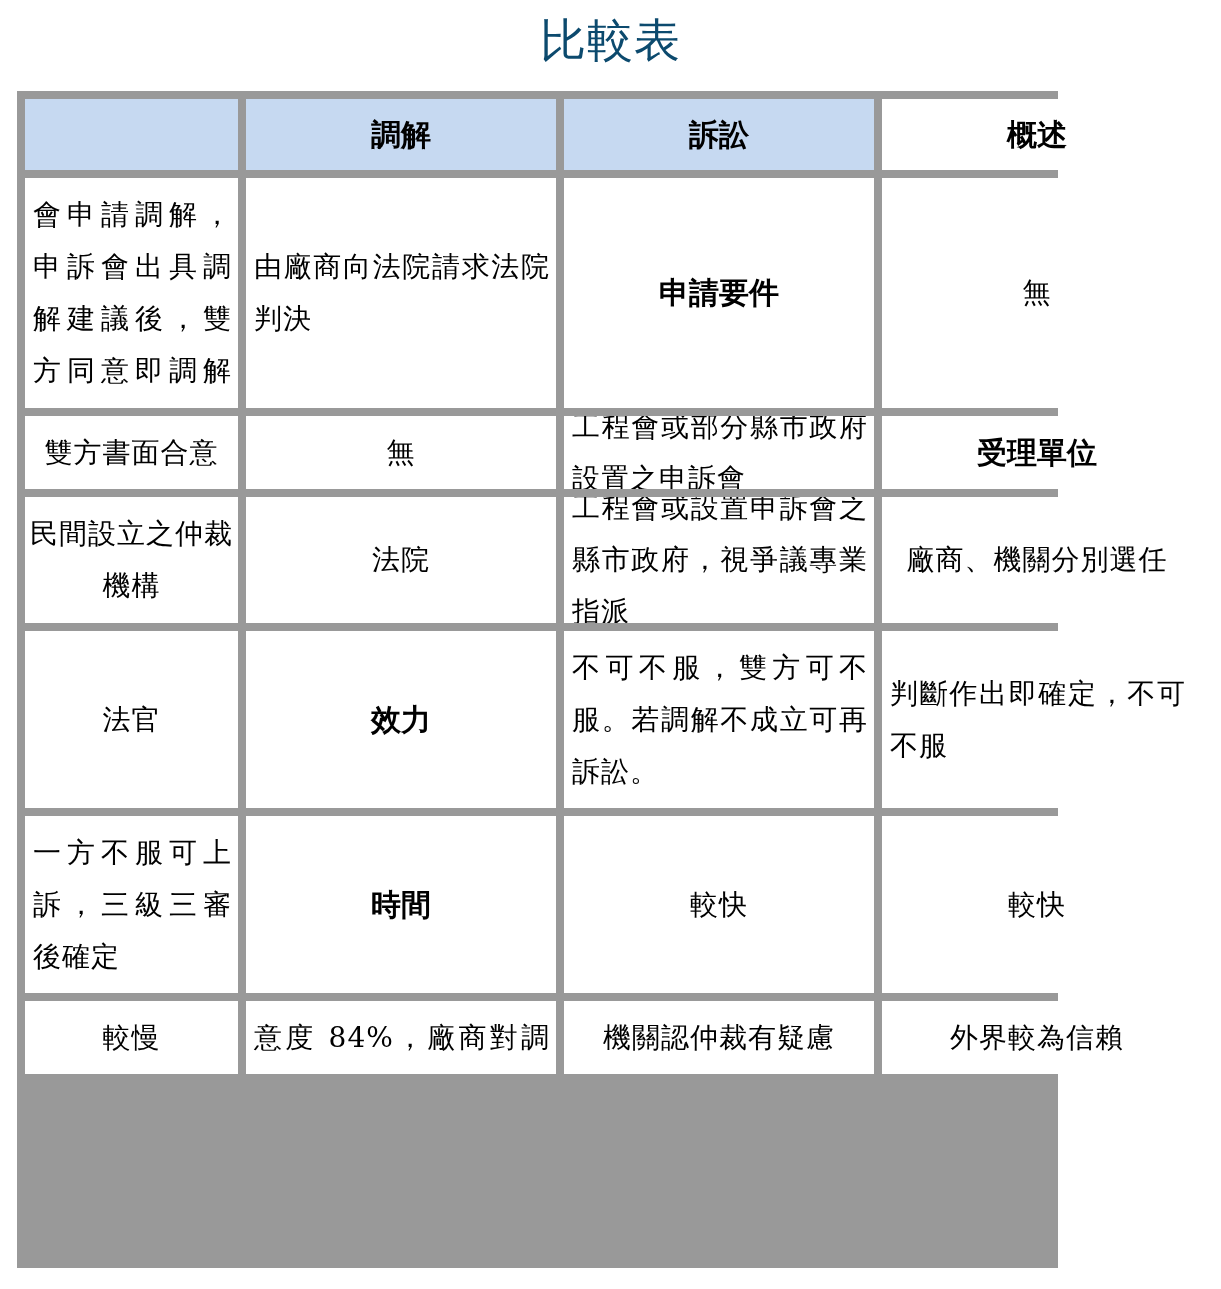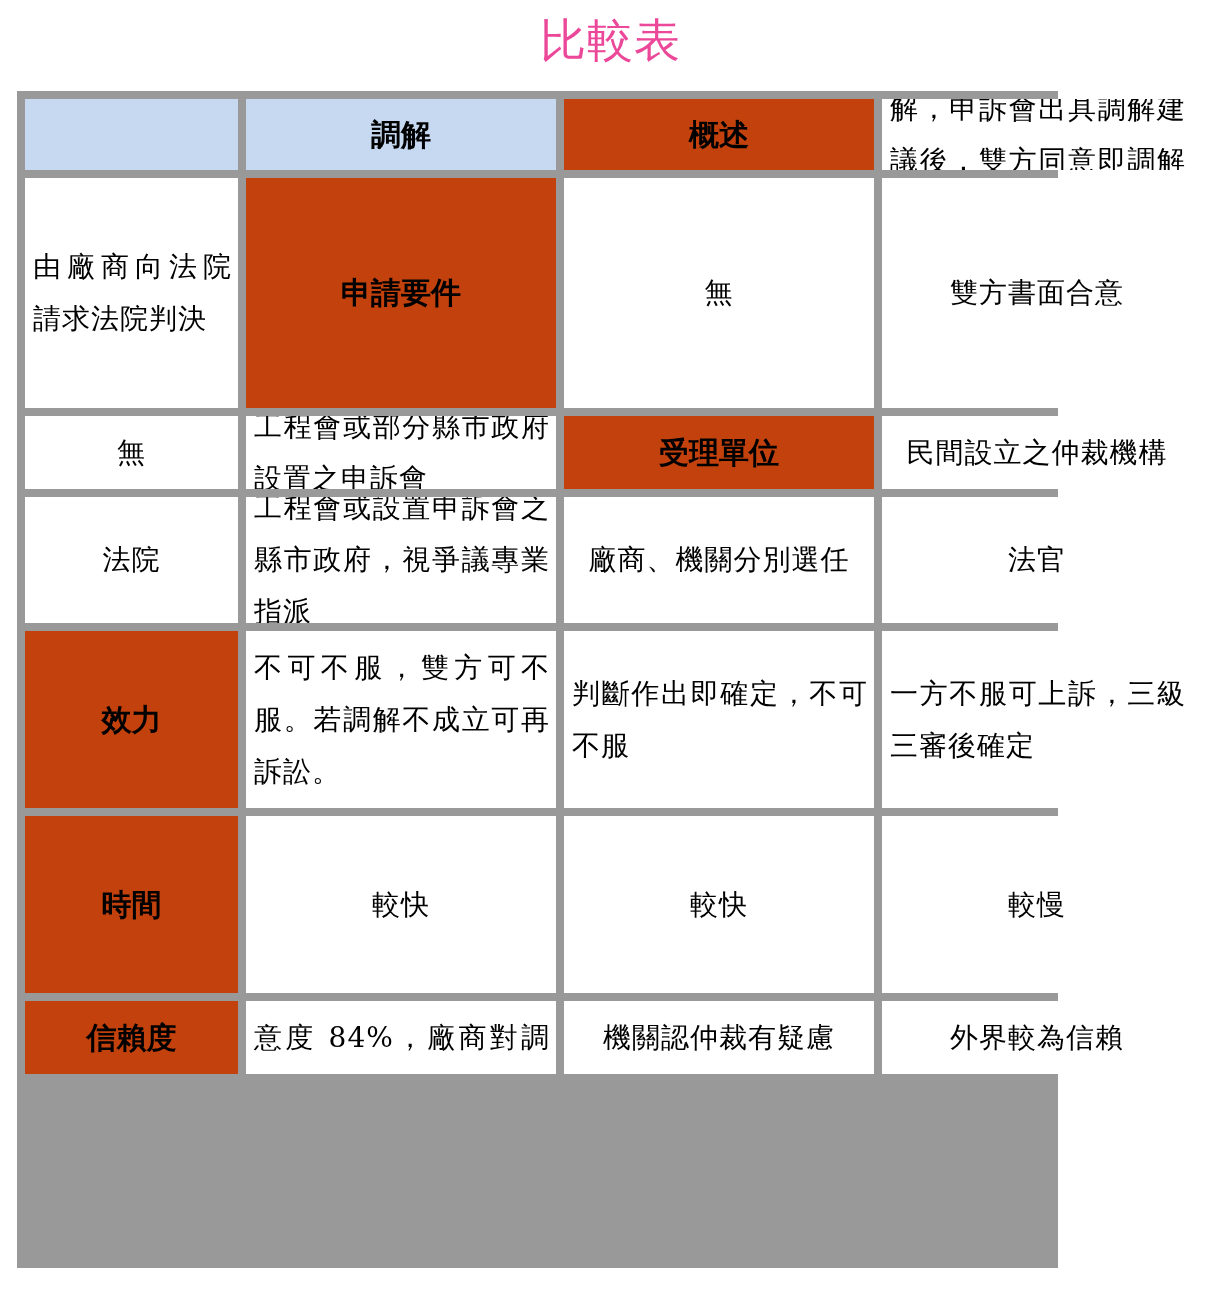--- a/index.html
+++ b/index.html
@@ -16,21 +16,21 @@
       color: #000;
     }
     .title {
       position: absolute;
       left: 0;
       top: 8px;
       width: 1221px;
       text-align: center;
       font-size: 46px;
       line-height: 64px;
-      color: #ec4899;
+      color: #0c4a6e;
       font-family: "DejaVu Serif", "Liberation Serif", serif;
       letter-spacing: 1px;
     }
     .table {
       position: absolute;
       left: 17px;
       top: 91px;
       width: 1041px;
       height: 1177px;
       background: #999999;
@@ -53,21 +53,21 @@
     }
     .cell.head {
       background: #C6D9F1;
       justify-content: center;
       font-family: "DejaVu Sans", "Liberation Sans", sans-serif;
       font-weight: bold;
       font-size: 30px;
       text-align: center;
     }
     .cell.label {
-      background: #c2410c;
+      background: #ffffff;
       justify-content: center;
       font-family: "DejaVu Sans", "Liberation Sans", sans-serif;
       font-weight: bold;
       font-size: 30px;
       text-align: center;
       white-space: nowrap;
     }
     .cell.text {
       padding: 0 6px 0 8px;
       justify-content: flex-start;
@@ -87,20 +87,21 @@
   </style>
 </head>
 <body>
 
 <div class="title">比較表</div>
 
 <div class="table">
 
   <div class="cell head"></div>
   <div class="cell head">調解</div>
+  <div class="cell head">訴訟</div>
 
   <div class="cell label">概述</div>
   <div class="cell text">
       <span>由廠商向申訴會申請調解，申訴會出具調解建議後，雙方同意即調解成立</span>
     </div>
   <div class="cell text">
       <span>由廠商向法院請求法院判決</span>
     </div>
 
   <div class="cell label">申請要件</div>
@@ -150,21 +151,20 @@
   <div class="cell center">
       <span>較快</span>
     </div>
   <div class="cell center">
       <span>較快</span>
     </div>
   <div class="cell center">
       <span>較慢</span>
     </div>
 
-  <div class="cell label">信賴度</div>
   <div class="cell text">
       <span>廠商、機關對工程會滿意度 84%，廠商對調解建議同意比例為</span>
     </div>
   <div class="cell center">
       <span>機關認仲裁有疑慮</span>
     </div>
   <div class="cell center">
       <span>外界較為信賴</span>
     </div>
 </div>

